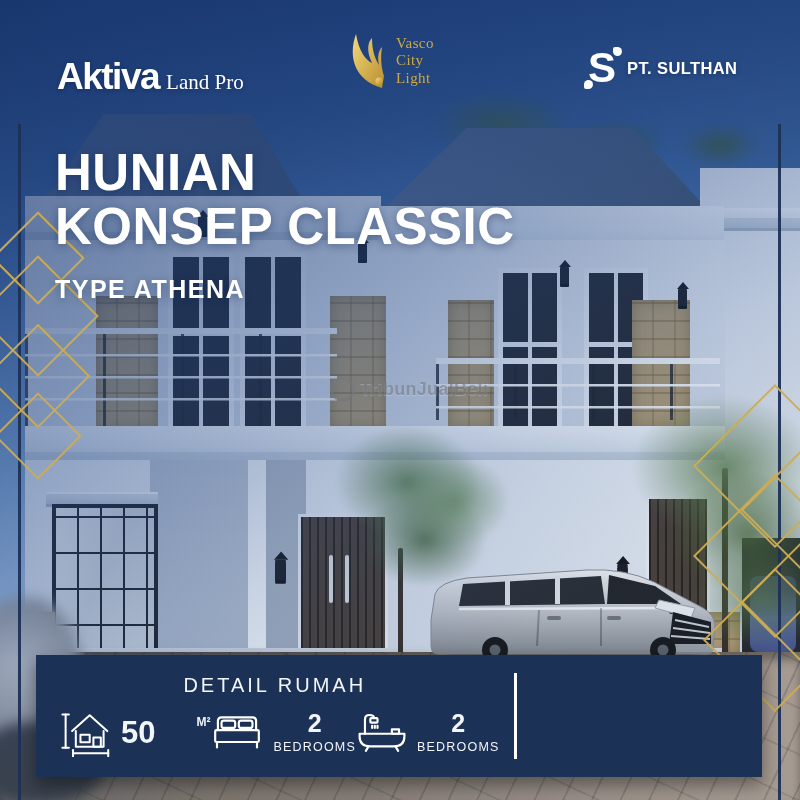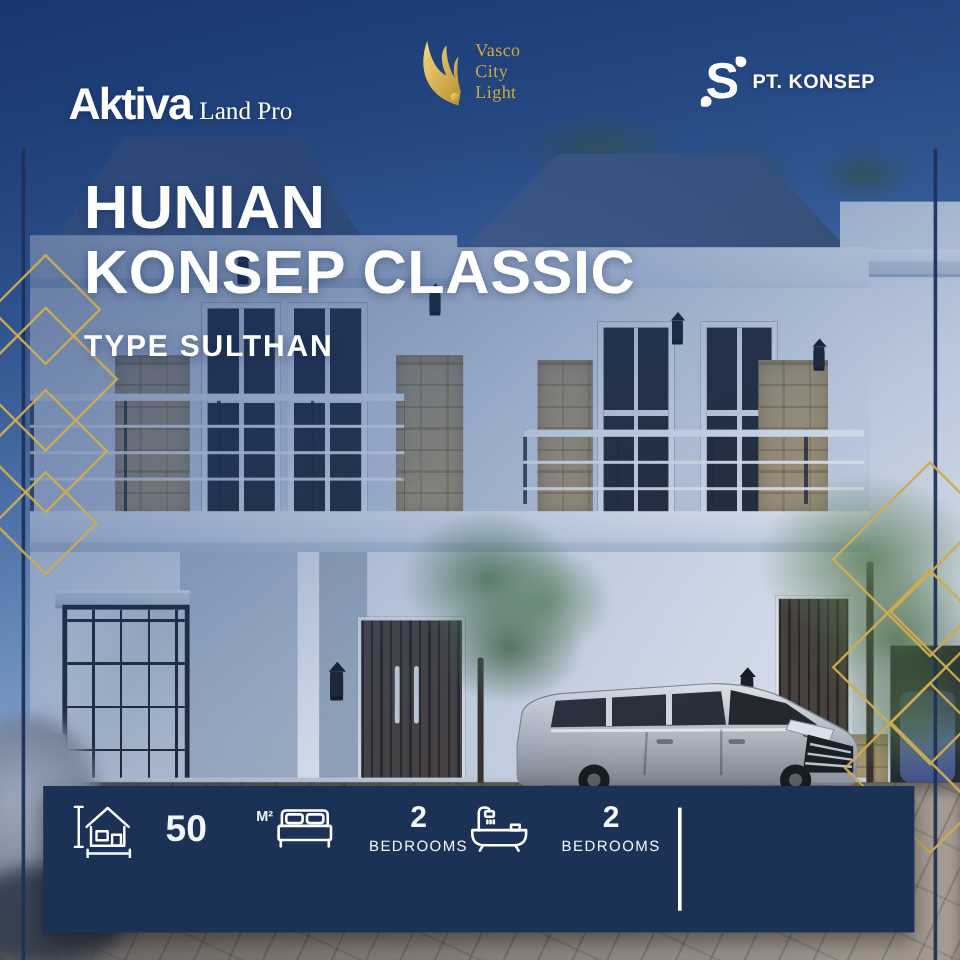--- a/index.html
+++ b/index.html
@@ -84,21 +84,21 @@
   
   .headline{color:#fff;text-shadow:0 2px 8px rgba(15,35,75,.4);}
   .headline .hl{font-size:51px;font-weight:bold;line-height:1.06;letter-spacing:.5px;}
   .headline .sub{margin-top:21px;font-size:25px;font-weight:bold;letter-spacing:1.5px;}
 
   
   .bar{display:flex;background:#1b3156;box-shadow:0 8px 16px rgba(0,0,0,.4);color:#f2f5fa;}
   .bar-left{flex:0 0 446px;display:flex;flex-direction:column;}
   .bar-title{margin-top:19px;text-align:center;font-size:20px;letter-spacing:3px;}
   .items{display:flex;align-items:center;justify-content:space-between;padding:10px 14px 0 24px;}
-  .item{display:flex;align-items:center;gap:26px;}
+  .item{display:flex;align-items:center;gap:9px;}
   .item-col{display:flex;flex-direction:column;align-items:center;line-height:1.05;}
   .val{font-size:25px;font-weight:bold;}
   .lbl{font-size:12.5px;letter-spacing:1.2px;margin-top:4px;}
   .area-wrap{display:flex;align-items:flex-start;}
   .area-val{font-size:31px;font-weight:bold;line-height:1;}
   .area-unit{font-size:12px;font-weight:bold;margin:-2px 0 0 2px;padding-left:39px;}
   .bar-divider{width:3px;height:86px;background:#fff;align-self:center;}
   .bar-right{flex:1;padding:17px 0 0 32px;}
   .price-label{font-size:20px;letter-spacing:2.5px;}
   .price-row{display:flex;align-items:flex-start;margin-top:4px;}
@@ -228,23 +228,24 @@
   <div class="abs diamond" style="left:38px;top:376px;width:70px;height:70px;"></div>
   <div class="abs diamond" style="left:38px;top:436px;width:58px;height:58px;"></div>
   <div class="abs diamond" style="left:775px;top:466px;width:112px;height:112px;"></div>
   <div class="abs diamond" style="left:775px;top:556px;width:112px;height:112px;"></div>
   <div class="abs diamond" style="left:775px;top:640px;width:98px;height:98px;"></div>
   <div class="abs diamond" style="left:806px;top:510px;width:88px;height:88px;"></div>
   <div class="abs diamond" style="left:806px;top:602px;width:88px;height:88px;"></div>
 
   <div class="abs watermark" style="left:330px;top:377px;">
     <span class="wm-circle"></span>
-  </div>
-
-  <div class="abs logo-aktiva" style="left:57px;top:66px;">
+    <span class="wm-text">TribunJualBeli</span>
+  </div>
+
+  <div class="abs logo-aktiva" style="left:57px;top:56px;">
     <span class="ak-main">Aktiva</span>
     <span class="ak-sub">Land Pro</span>
   </div>
 
   <div class="abs logo-vasco" style="left:346px;top:30px;">
     <svg width="44" height="62" viewBox="0 0 44 62">
       <defs>
           <linearGradient id="gw" x1="0" y1="0" x2="1" y2="1">
         <stop offset="0" stop-color="#f3d87e"></stop>
             <stop offset="1" stop-color="#b88e2c"></stop>
@@ -260,32 +261,33 @@
     </div>
   </div>
 
   <div class="abs logo-sulthan" style="left:588px;top:46px;">
     <div class="s-mark">
       <span>S</span>
       <i class="s-dot dot-tr"></i>
       <i class="s-dot dot-bl"></i>
     </div>
     <div class="sulthan-text">
-      <div>PT. KONSEP</div>
-    </div>
-  </div>
-
-  <div class="abs headline" style="left:70px;top:146px;width:640px;">
+      <div>PT. SULTHAN</div>
+    </div>
+  </div>
+
+  <div class="abs headline" style="left:55px;top:146px;width:640px;">
     <div class="hl">HUNIAN</div>
     <div class="hl">KONSEP CLASSIC</div>
-    <div class="sub">TYPE SULTHAN</div>
+    <div class="sub">TYPE ATHENA</div>
   </div>
 
   <div class="abs bar" style="left:36px;top:655px;width:726px;height:122px;">
     <div class="bar-left">
+      <div class="bar-title">DETAIL RUMAH</div>
       <div class="items">
 
         <div class="item">
           <svg width="52" height="50" viewBox="0 0 56 54">
             <g stroke="#fff" stroke-width="2.2" fill="none" stroke-linecap="round" stroke-linejoin="round">
               <line x1="6" y1="8" x2="6" y2="44"></line>
                 <line x1="2.5" y1="8" x2="9.5" y2="8"></line>
                 <line x1="2.5" y1="44" x2="9.5" y2="44"></line>
               <line x1="14" y1="50" x2="52" y2="50"></line>
                 <line x1="14" y1="46.5" x2="14" y2="53.5"></line>

